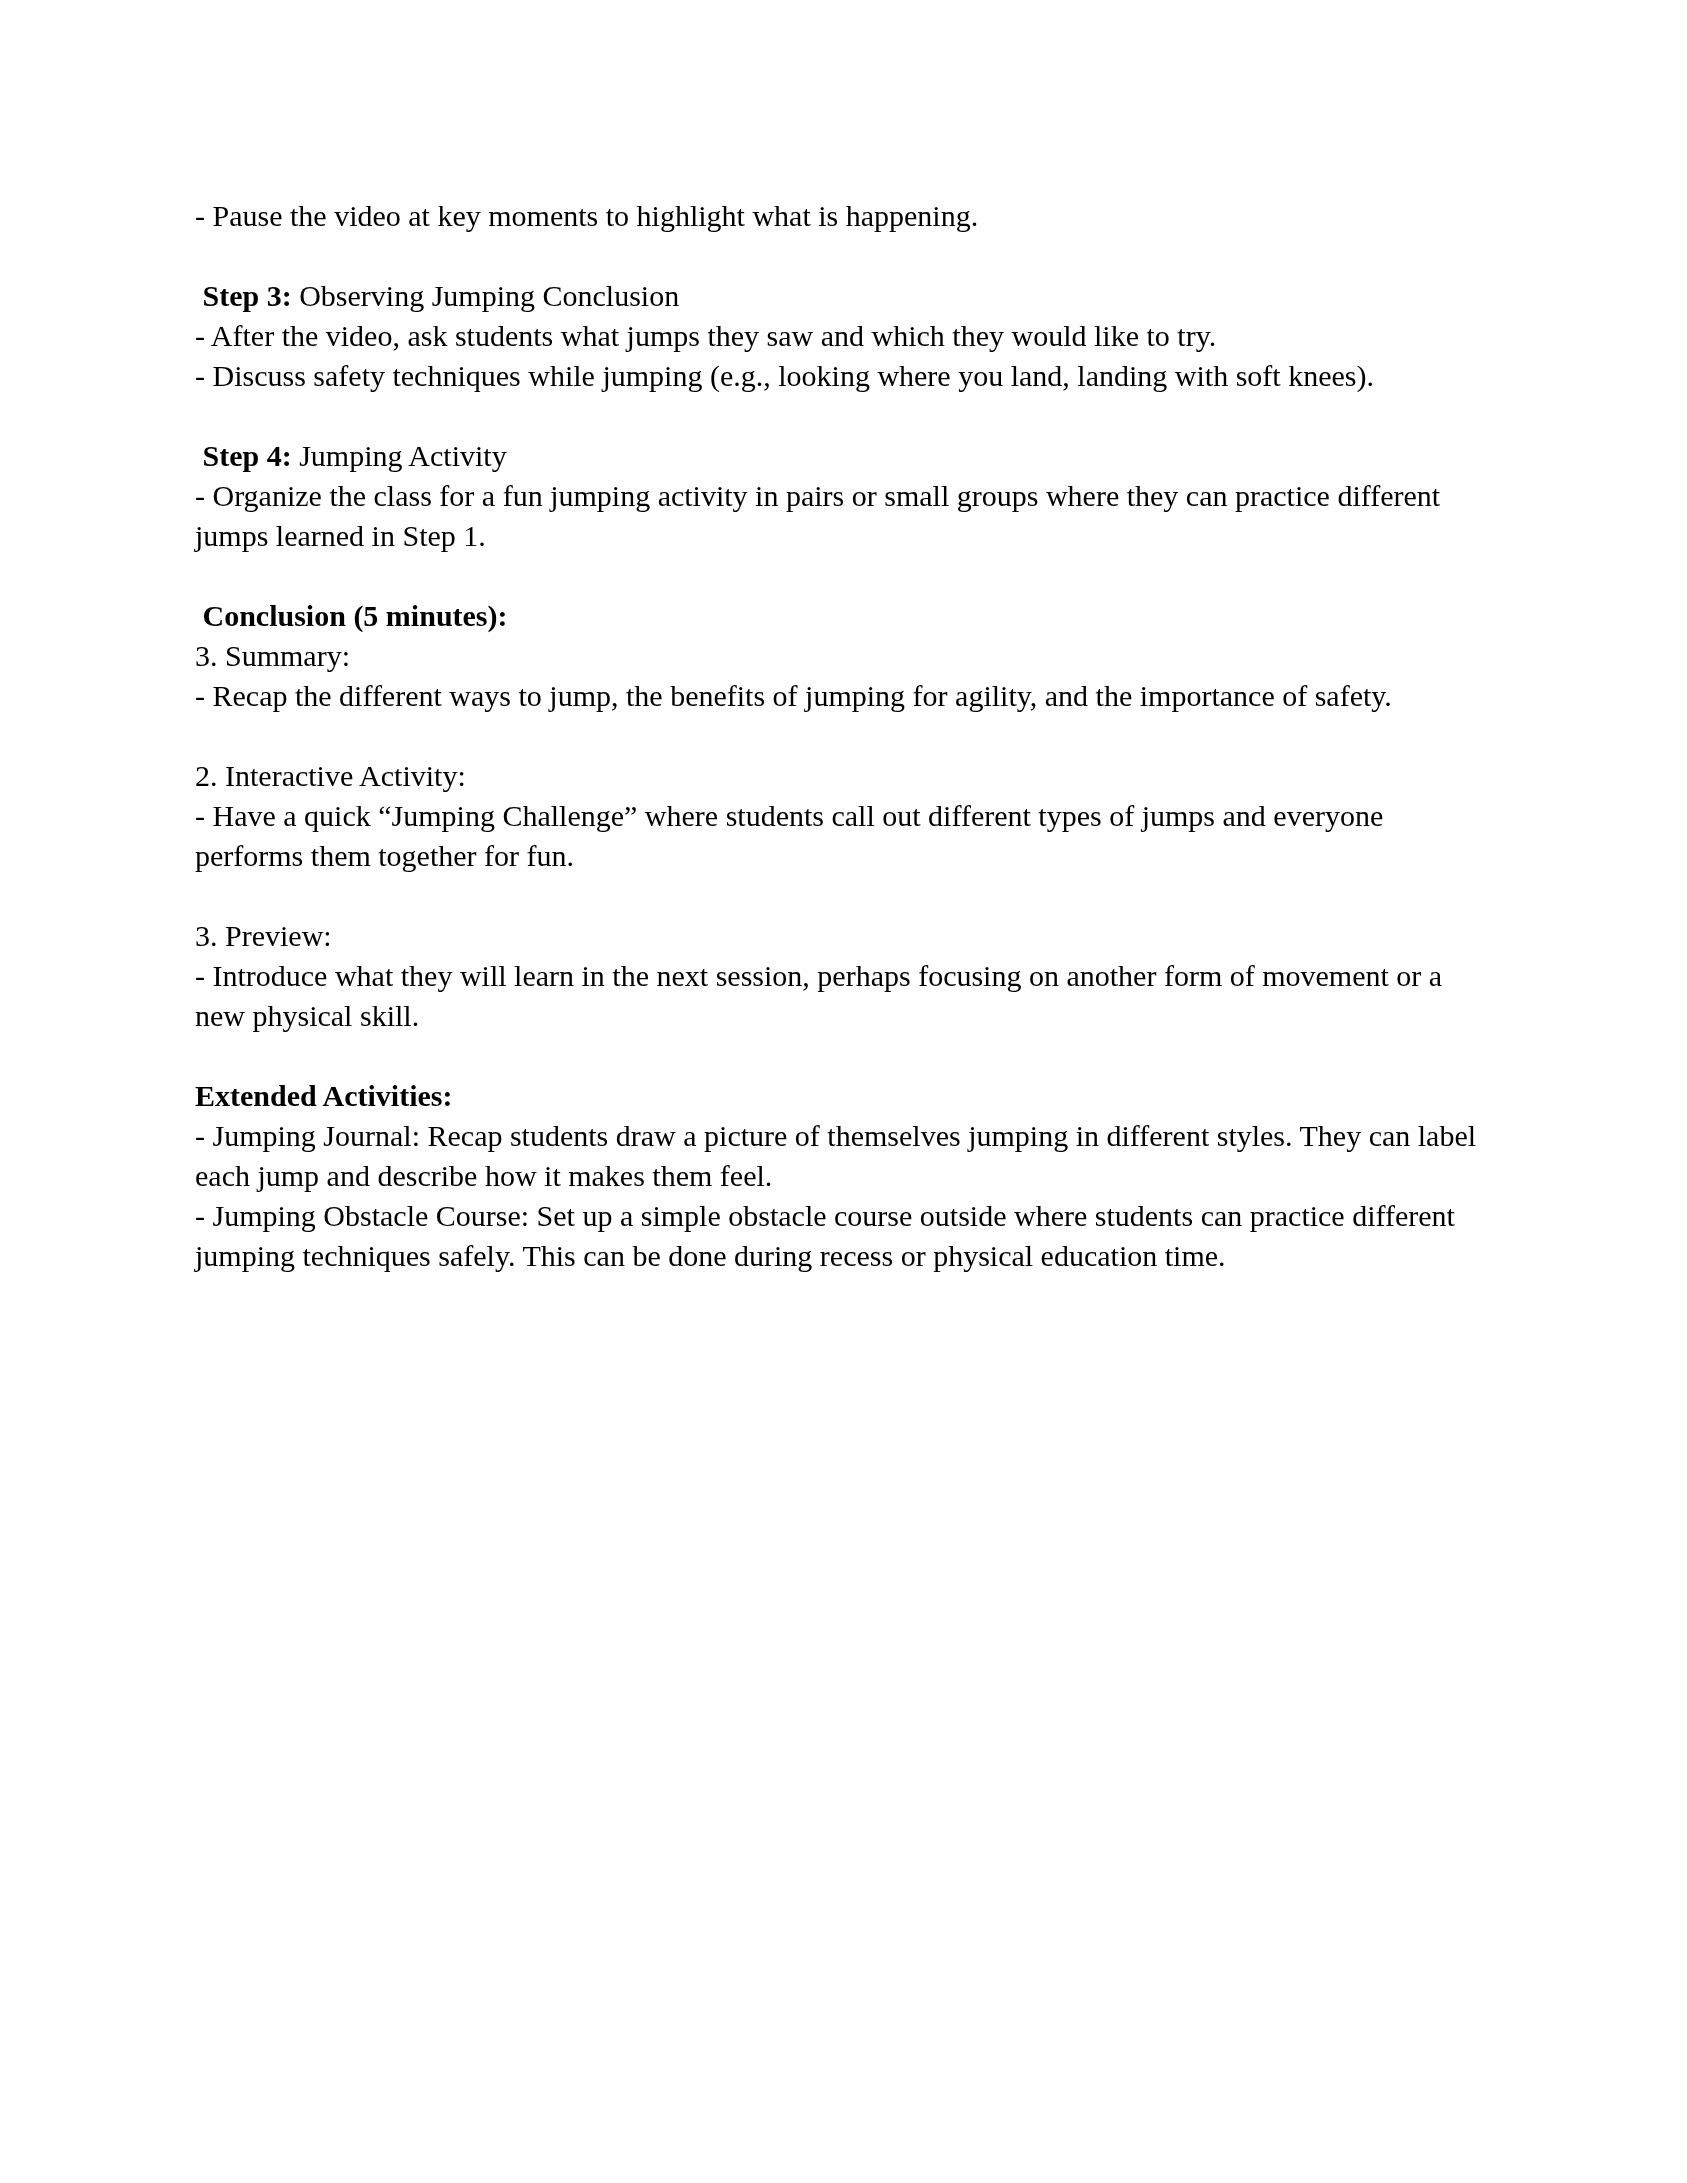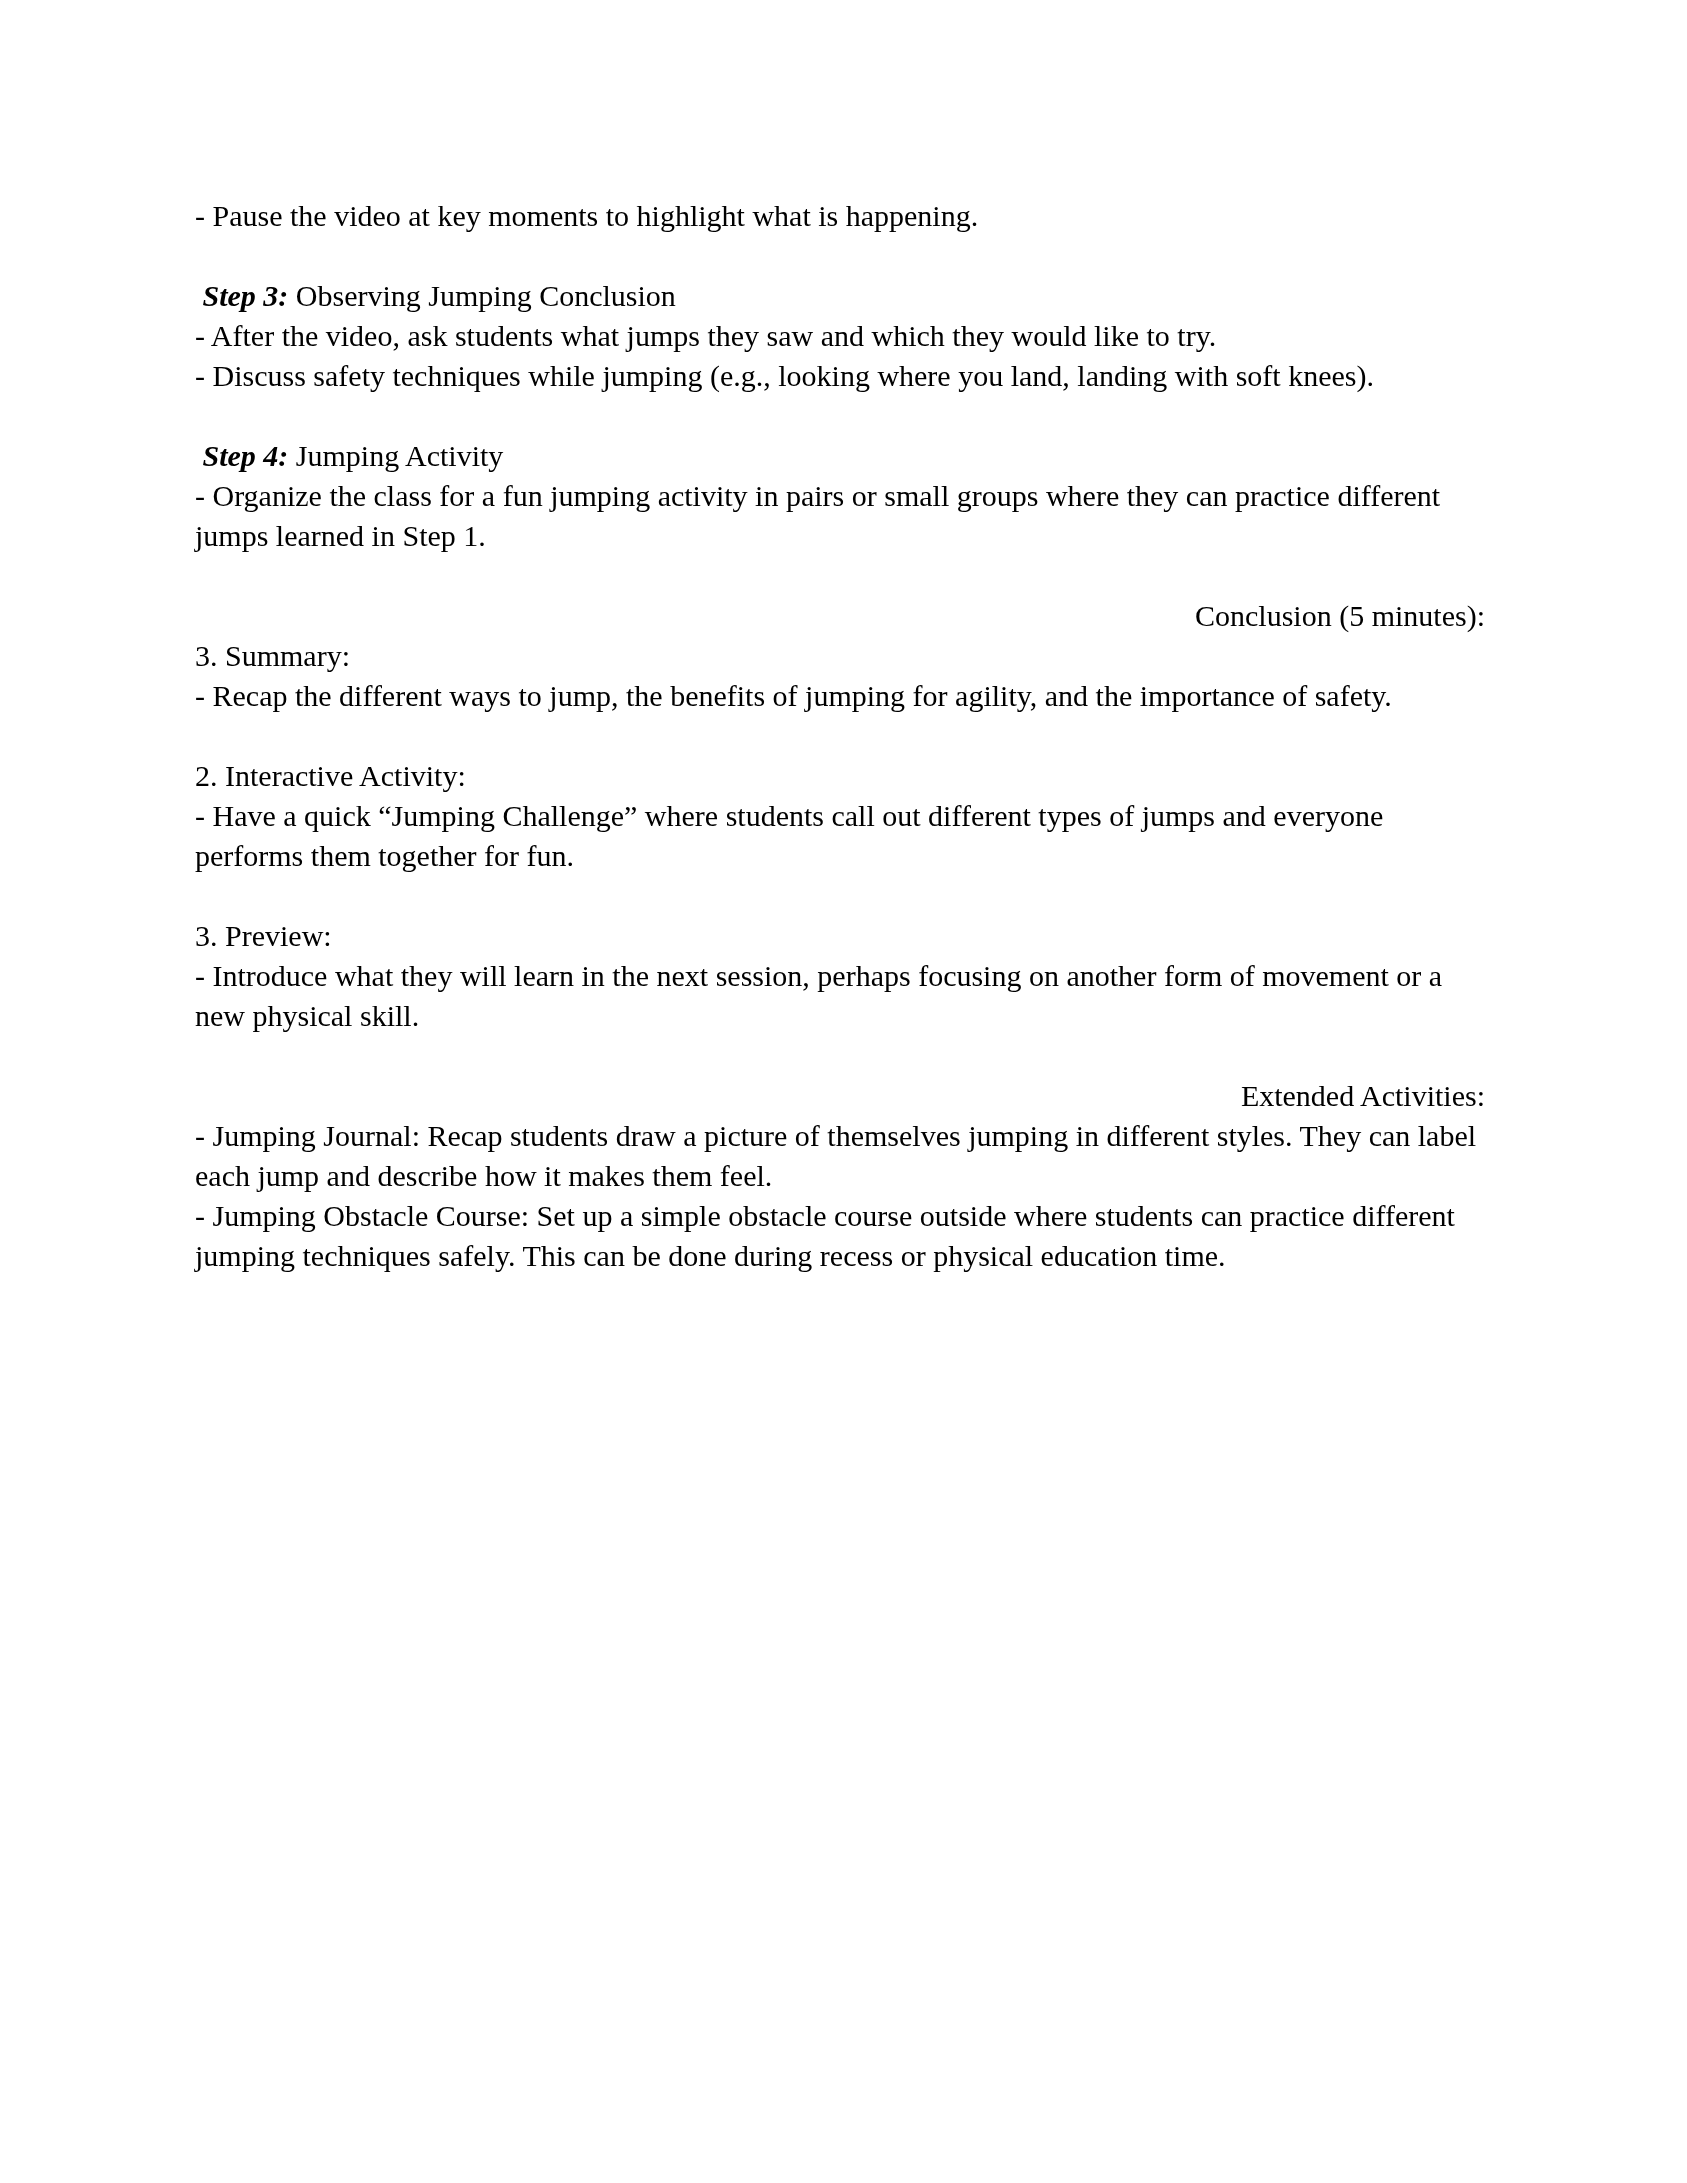--- a/index.html
+++ b/index.html
@@ -35,26 +35,24 @@
   }
   p.blank {
     margin: 0;
     padding: 0;
     height: 40px;
   }
   p.blank.xtall {
     height: 119px;
   }
   .heading {
-    font-weight: normal;
-    text-align: right;
+    font-weight: bold;
   }
   .run-bold {
     font-weight: bold;
-    font-style: italic;
   }
 </style>
 </head>
 <body>
 
 <div class="page">
   <div class="doc-body">
 
     <p class="para">- Pause the video at key moments to highlight what is happening.</p>
 

